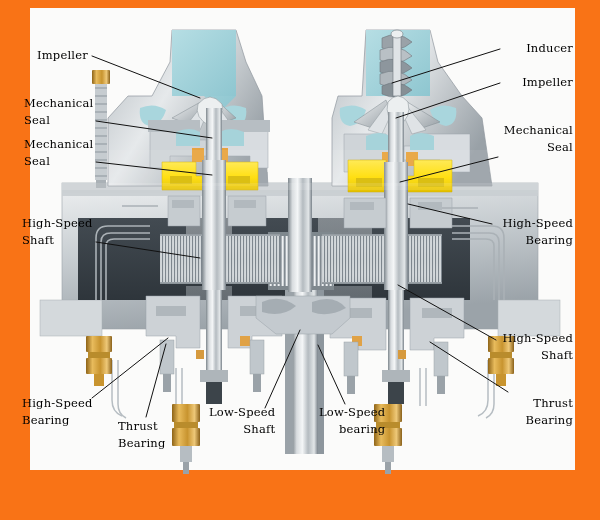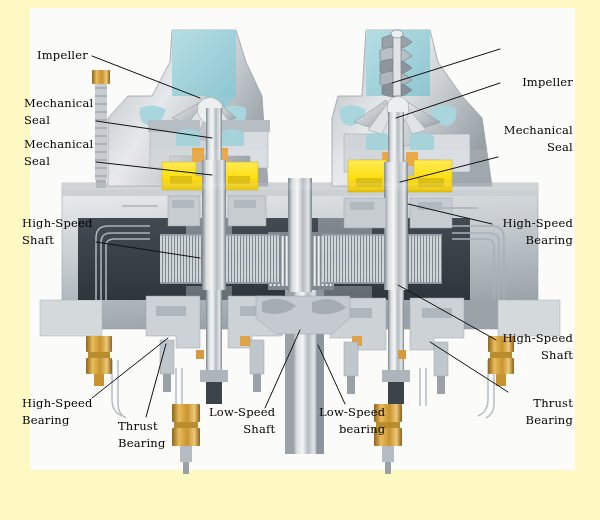--- a/index.html
+++ b/index.html
@@ -5,21 +5,21 @@
 <style>
   html, body {
     margin: 0;
     padding: 0;
     background: #ffffff;
   }
   #stage {
     position: relative;
     width: 600px;
     height: 520px;
-    background: #fef9c3;
+    background: #f97316;
     overflow: hidden;
     font-family: "DejaVu Serif", "Liberation Serif", serif;
   }
   #art {
     position: absolute;
     left: 0; top: 0;
     width: 600px; height: 520px;
   }
   .callout {
     position: absolute;
@@ -389,20 +389,21 @@
   <div class="callout left" style="left:22px;  top:395px;">High-Speed
 Bearing</div>
   <div class="callout left" style="left:118px; top:418px;">Thrust
 Bearing</div>
 
   <div class="callout center" style="left:209px; top:404px;">Low-Speed
 Shaft</div>
   <div class="callout center" style="left:319px; top:404px;">Low-Speed
 bearing</div>
 
+  <div class="callout right" style="left:453px; top:40px;  width:120px;">Inducer</div>
   <div class="callout right" style="left:453px; top:74px;  width:120px;">Impeller</div>
   <div class="callout right" style="left:453px; top:122px; width:120px;">Mechanical
 Seal</div>
   <div class="callout right" style="left:453px; top:215px; width:120px;">High-Speed
 Bearing</div>
   <div class="callout right" style="left:453px; top:330px; width:120px;">High-Speed
 Shaft</div>
   <div class="callout right" style="left:453px; top:395px; width:120px;">Thrust
 Bearing</div>
 

